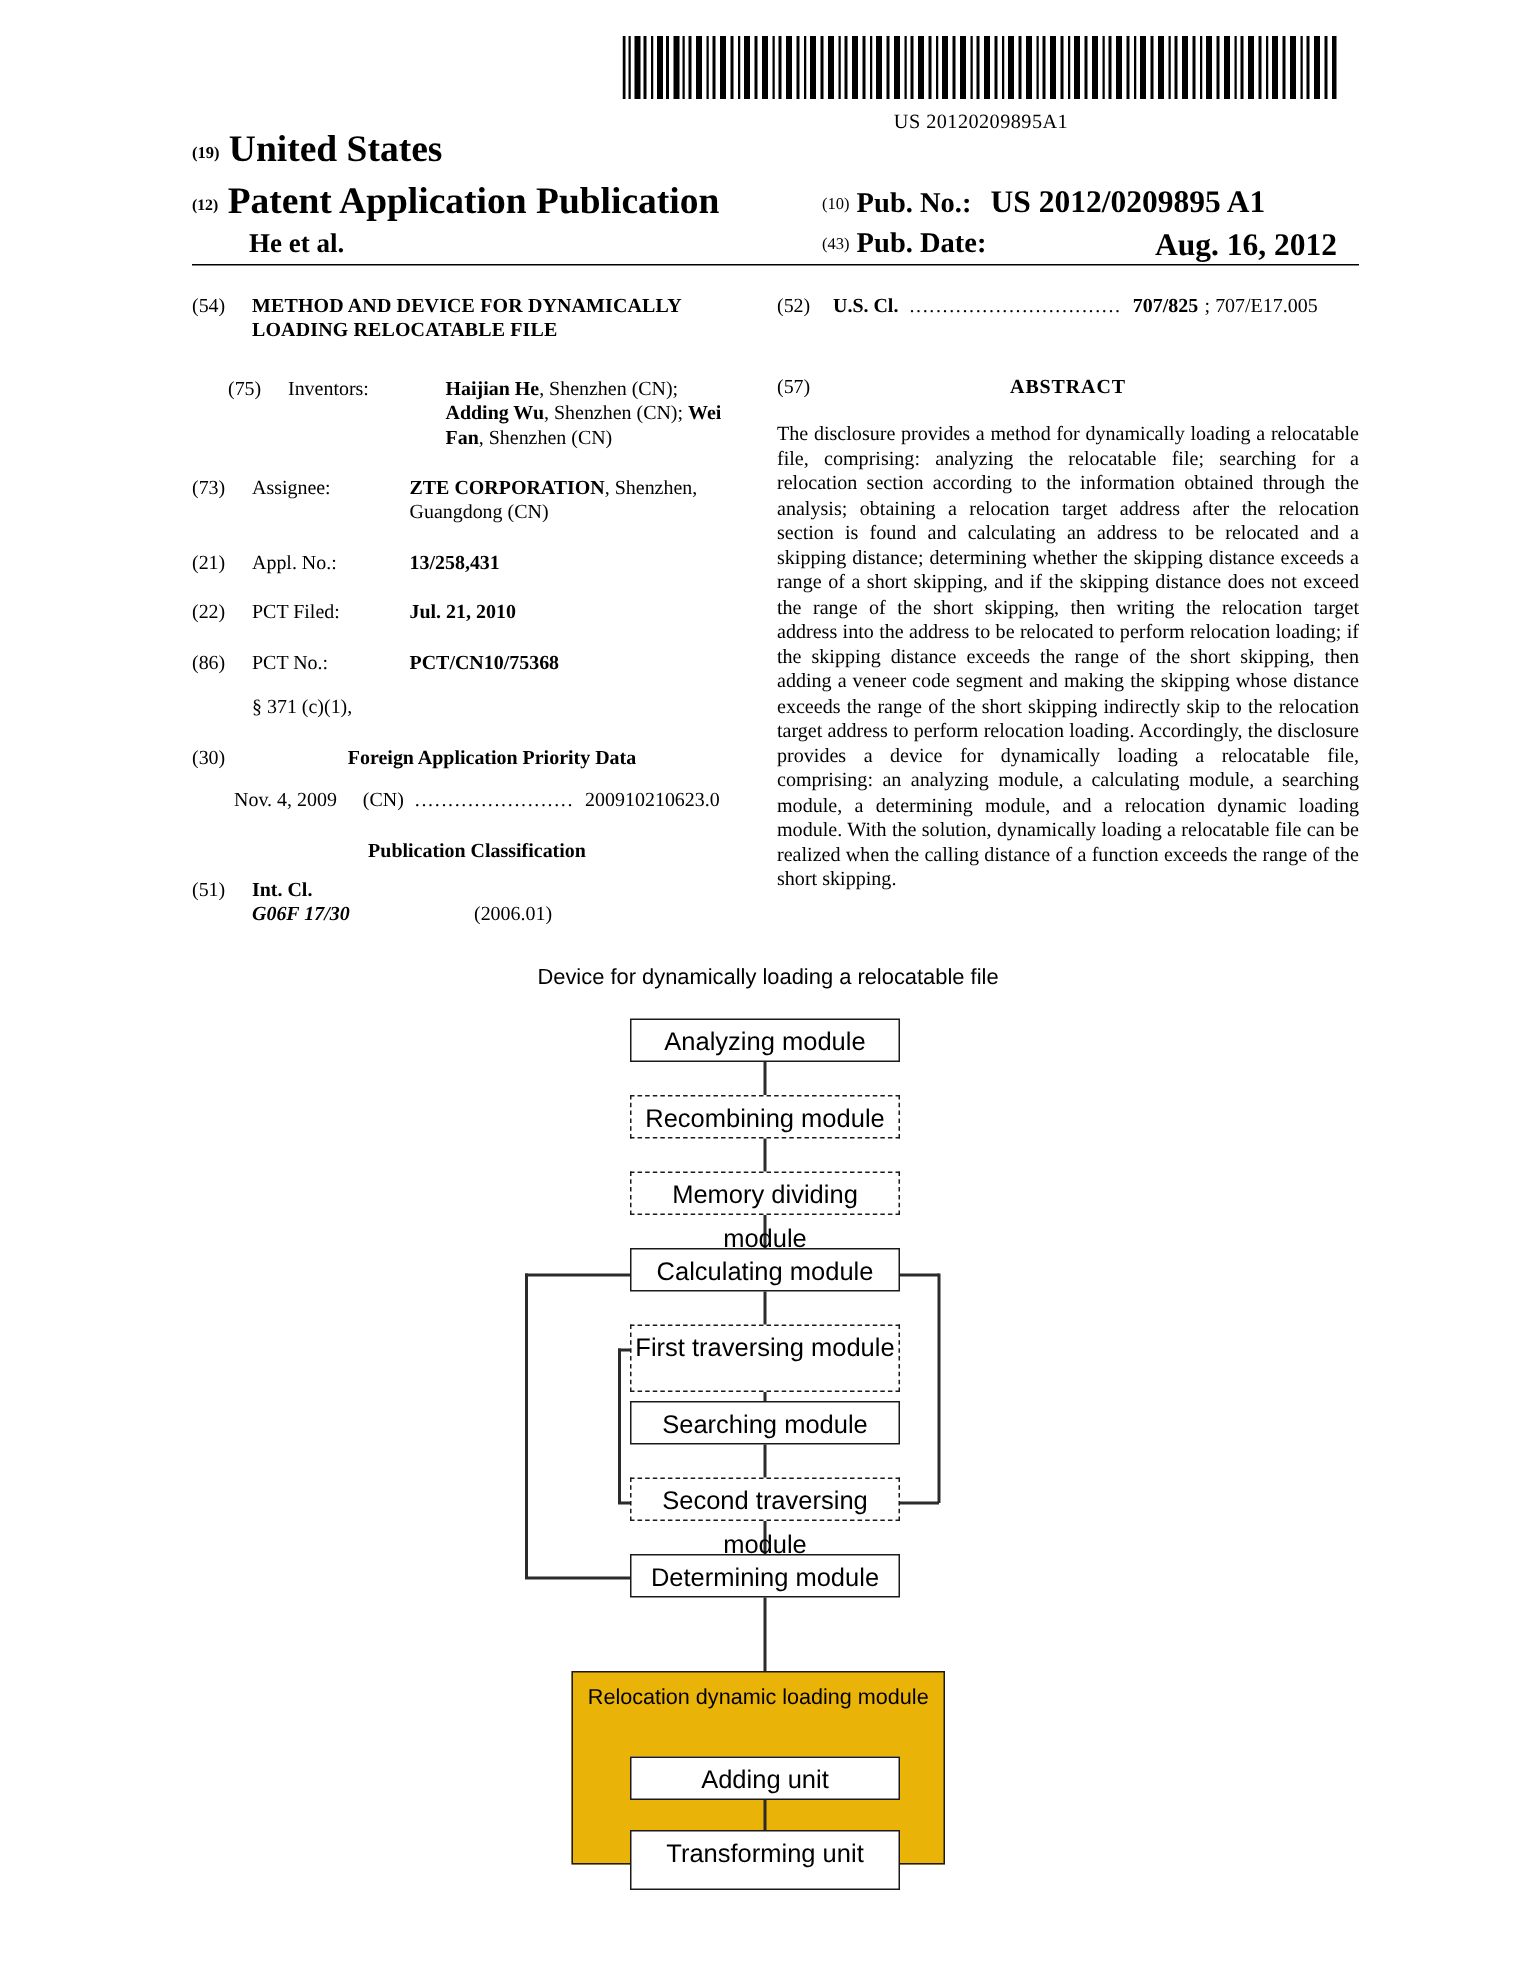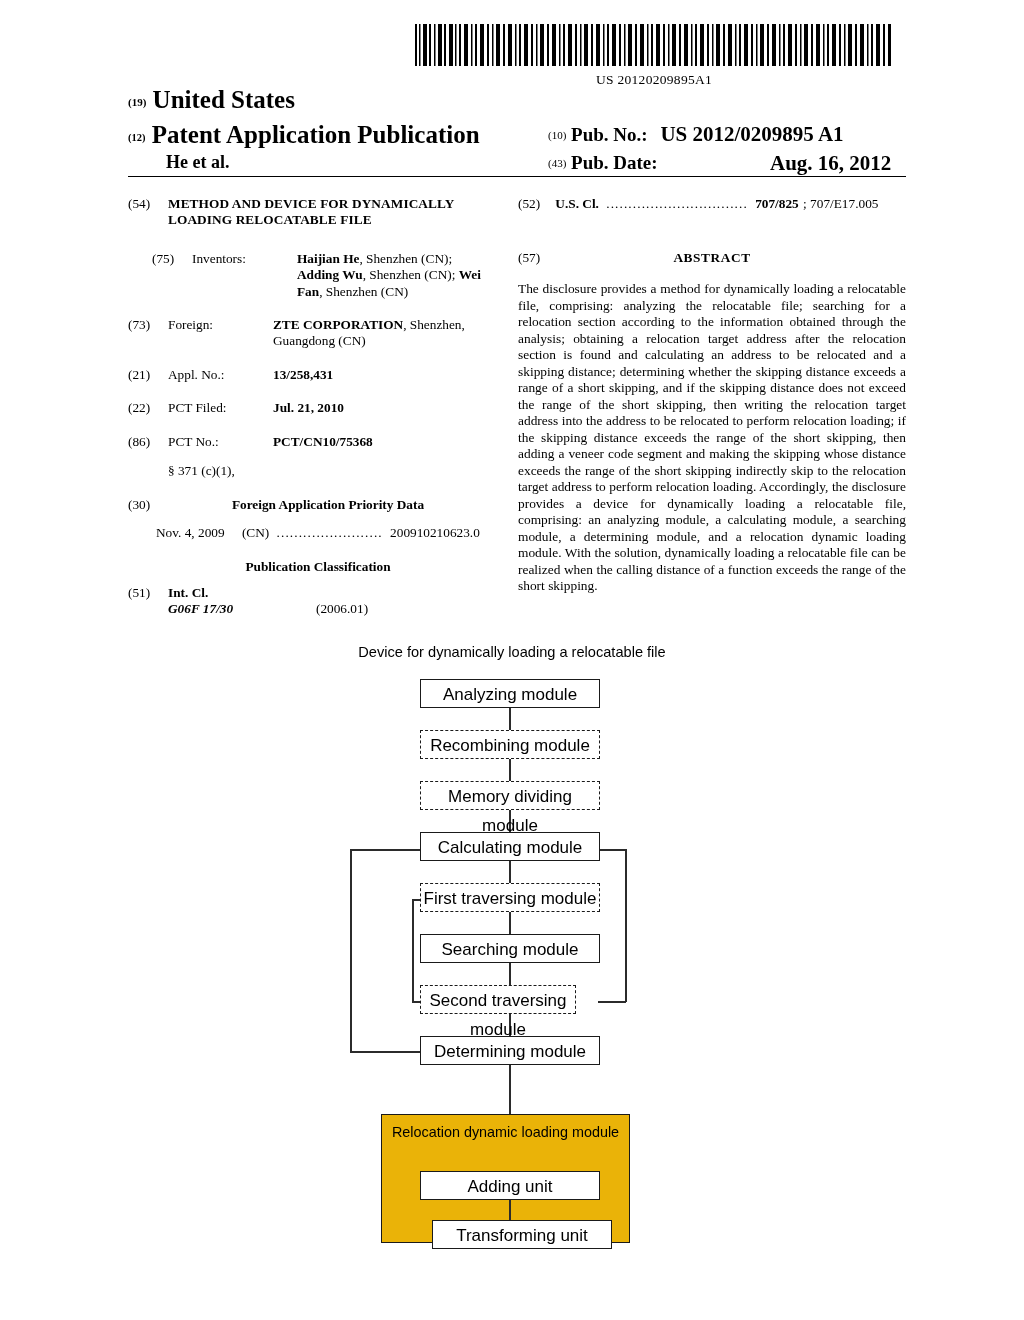--- a/index.html
+++ b/index.html
@@ -469,21 +469,21 @@
   </div>
 
   <div class="fld" id="field-75">
     <span class="fld-num">(75)</span>
     <span class="fld-label">Inventors:</span>
     <span class="fld-value"><span class="bold">Haijian He</span>, Shenzhen (CN);<br><span class="bold">Adding Wu</span>, Shenzhen (CN); <span class="bold">Wei<br>Fan</span>, Shenzhen (CN)</span>
   </div>
 
   <div class="fld" id="field-73">
     <span class="fld-num">(73)</span>
-    <span class="fld-label">Foreign:</span>
+    <span class="fld-label">Assignee:</span>
     <span class="fld-value"><span class="bold">ZTE CORPORATION</span>, Shenzhen,<br>Guangdong (CN)</span>
   </div>
 
   <div class="fld" id="field-21">
     <span class="fld-num">(21)</span>
     <span class="fld-label">Appl. No.:</span>
     <span class="fld-value bold">13/258,431</span>
   </div>
 
   <div class="fld" id="field-22">
@@ -578,42 +578,42 @@
   </div>
 
   <div class="node dashed centered" style="left:420px; top:145px; width:180px; height:29px;">
     <span class="node-label">Memory dividing module</span>
   </div>
 
   <div class="node solid centered" style="left:420px; top:196px; width:180px; height:29px;">
     <span class="node-label">Calculating module</span>
   </div>
 
-  <div class="node dashed centered" style="left:420px; top:247px; width:180px; height:29px;">
+  <div class="node dashed centered" style="left:420px; top:247px; width:180px; height:45px;">
     <span class="node-label">First traversing module</span>
   </div>
 
   <div class="node solid centered" style="left:420px; top:298px; width:180px; height:29px;">
     <span class="node-label">Searching module</span>
   </div>
 
-  <div class="node dashed centered" style="left:420px; top:349px; width:156px; height:29px;">
+  <div class="node dashed centered" style="left:420px; top:349px; width:180px; height:29px;">
     <span class="node-label">Second traversing module</span>
   </div>
 
   <div class="node solid centered" style="left:420px; top:400px; width:180px; height:29px;">
     <span class="node-label">Determining module</span>
   </div>
 
   <div id="group-box" style="left:381px; top:478px; width:249px; height:129px;">
     <span id="group-box-label">Relocation dynamic loading module</span>
   </div>
 
   <div class="connector conn-v" style="left:509px; top:563px; height:22px; z-index:4;"></div>
 
   <div class="node solid centered" style="left:420px; top:535px; width:180px; height:29px; z-index:5;">
     <span class="node-label">Adding unit</span>
   </div>
 
-  <div class="node solid centered" style="left:432px; top:584px; width:180px; height:29px; z-index:5;">
+  <div class="node solid centered" style="left:420px; top:584px; width:180px; height:40px; z-index:5;">
     <span class="node-label">Transforming unit</span>
   </div>
 </div>
 
 </body></html>

